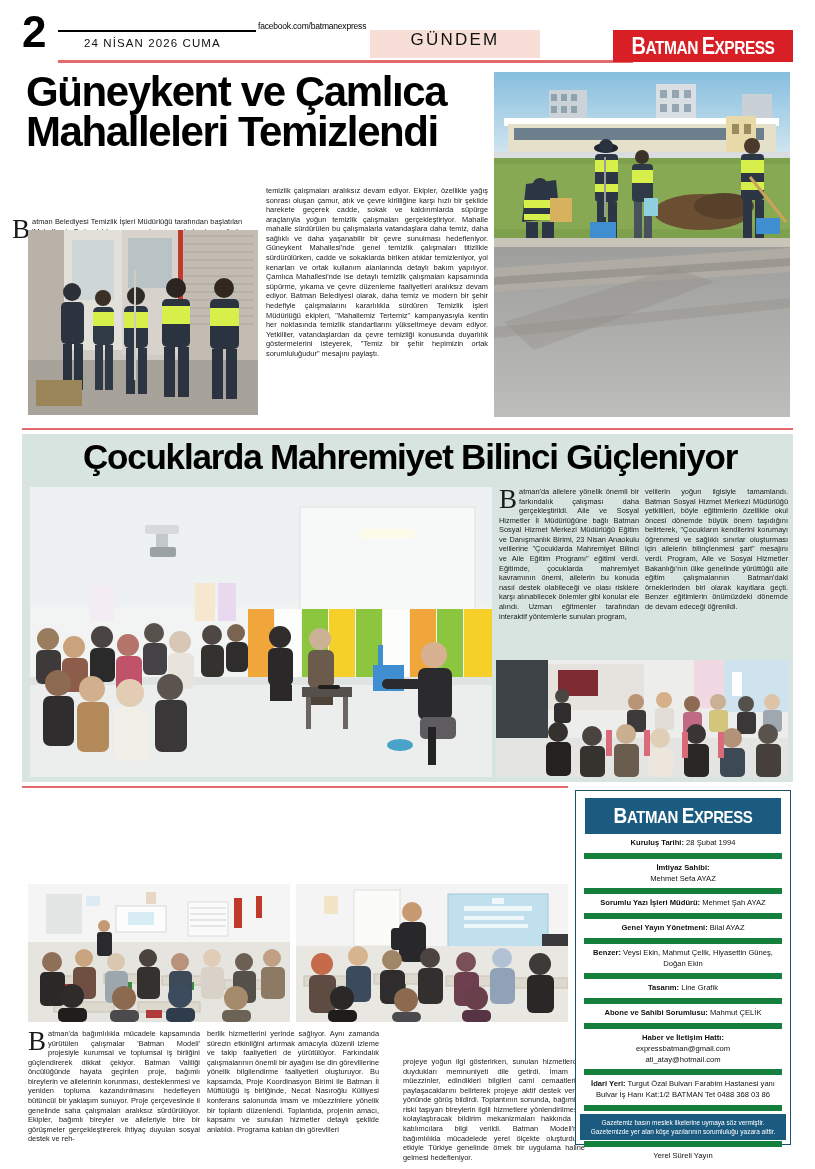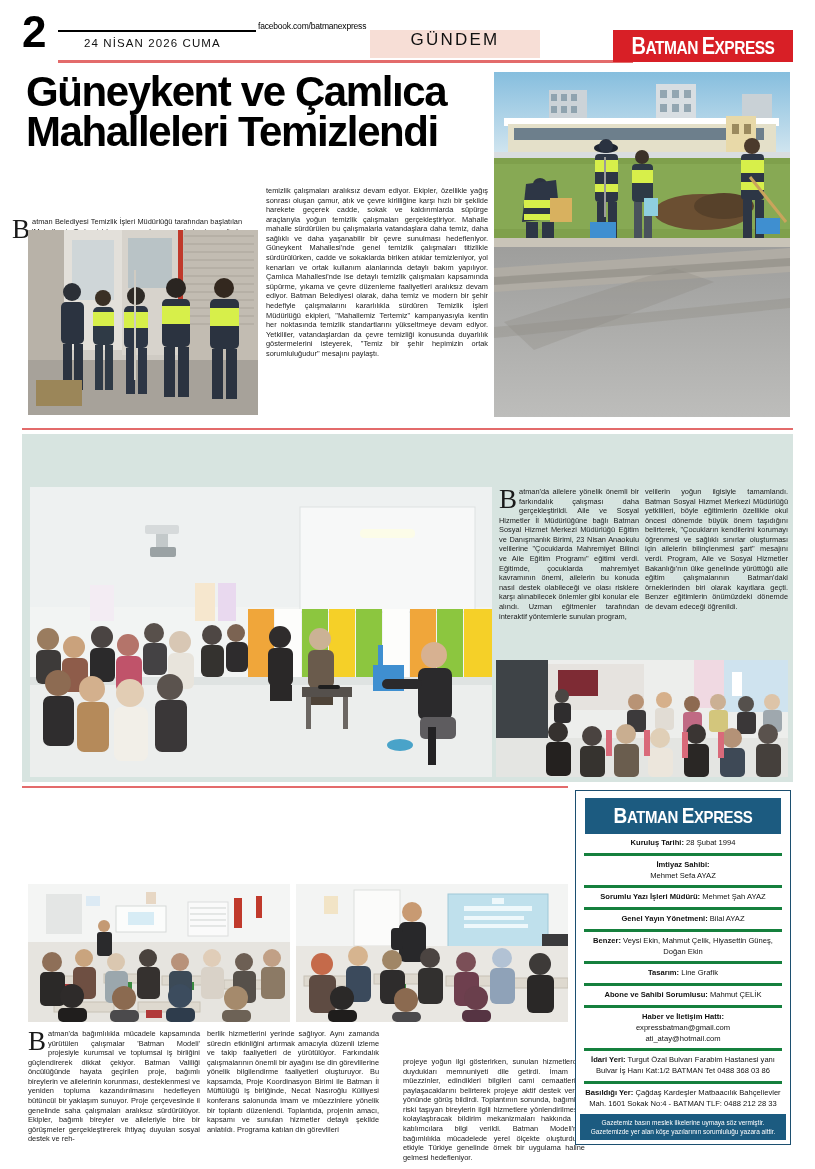--- a/index.html
+++ b/index.html
@@ -101,21 +101,21 @@
     margin:7px 9px 0 9px;height:36px;background:#1c5b80;
     display:flex;align-items:center;justify-content:center;overflow:hidden;
   }
   .kunye-logo span{
     color:#fff;font-weight:bold;font-size:19px;letter-spacing:-0.4px;
     white-space:nowrap;transform:scaleY(1.12);
   }
   .kunye-logo .sm{font-size:15px;}
   .kunye-rows{padding:0 8px;}
   .krow{
-    border-bottom:3px solid #15803d;padding:4px 0 4px 0;text-align:center;
+    border-bottom:6px solid #15803d;padding:4px 0 4px 0;text-align:center;
     font-size:7.6px;line-height:1.42;color:#111;
   }
   .krow:last-child{border-bottom:none;}
   .krow b{font-weight:bold;}
   .kunye-note{
     position:absolute;left:4px;right:4px;bottom:4px;background:#1c5b80;color:#fff;
     font-size:6.5px;line-height:1.42;text-align:center;padding:4px 3px;
     box-sizing:border-box;
   }
 </style>
@@ -297,20 +297,21 @@
       </g>
       <rect x="8" y="150" width="46" height="26" fill="#9b8659"></rect>
     </svg>
   </div>
 
   <div class="body-col a1-col2">temizlik çalışmaları aralıksız devam ediyor. Ekipler, özellikle yağış sonrası oluşan çamur, atık ve çevre kirliliğine karşı hızlı bir şekilde harekete geçerek cadde, sokak ve kaldırımlarda süpürge araçlarıyla yoğun temizlik çalışmaları gerçekleştiriyor. Mahalle mahalle sürdürülen bu çalışmalarla vatandaşlara daha temiz, daha sağlıklı ve daha yaşanabilir bir çevre sunulması hedefleniyor. Güneykent Mahallesi'nde genel temizlik çalışmaları titizlikle sürdürülürken, cadde ve sokaklarda biriken atıklar temizleniyor, yol kenarları ve ortak kullanım alanlarında detaylı bakım yapılıyor. Çamlıca Mahallesi'nde ise detaylı temizlik çalışmaları kapsamında süpürme, yıkama ve çevre düzenleme faaliyetleri aralıksız devam ediyor. Batman Belediyesi olarak, daha temiz ve modern bir şehir hedefiyle çalışmalarını kararlılıkla sürdüren Temizlik İşleri Müdürlüğü ekipleri, "Mahallemiz Tertemiz" kampanyasıyla kentin her noktasında temizlik standartlarını yükseltmeye devam ediyor. Yetkililer, vatandaşlardan da çevre temizliği konusunda duyarlılık göstermelerini isteyerek, "Temiz bir şehir hepimizin ortak sorumluluğudur" mesajını paylaştı.</div>
 
   <div class="rule-red-1"></div>
 
   <div class="a2-band"></div>
+  <div class="hl a2-hl">Çocuklarda Mahremiyet Bilinci Güçleniyor</div>
 
   <div class="photo a2-photo-big">
     <svg viewBox="0 0 462 290" preserveAspectRatio="none" width="462" height="290">
       <rect x="0" y="0" width="462" height="290" fill="#f2f4f3"></rect>
       <rect x="0" y="0" width="462" height="120" fill="#eef1f1"></rect>
       <rect x="270" y="20" width="175" height="105" fill="#f7f8f8" stroke="#dde2e2"></rect>
       <rect x="330" y="42" width="55" height="9" rx="4" fill="#fcfce8"></rect>
       <rect x="115" y="38" width="34" height="9" rx="2" fill="#d6dadb"></rect>
       <rect x="126" y="47" width="12" height="14" fill="#c3c9ca"></rect>
       <rect x="120" y="60" width="26" height="10" rx="2" fill="#9aa2a4"></rect>

